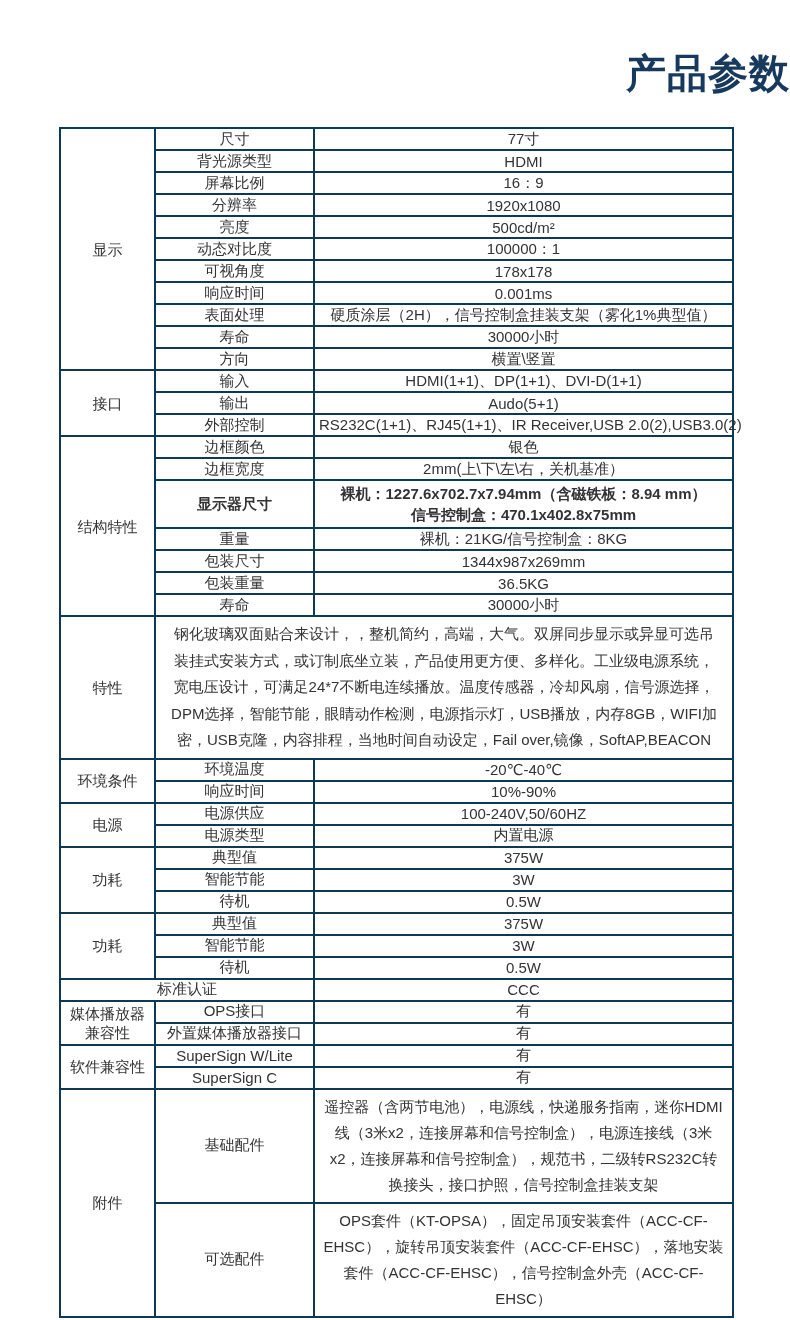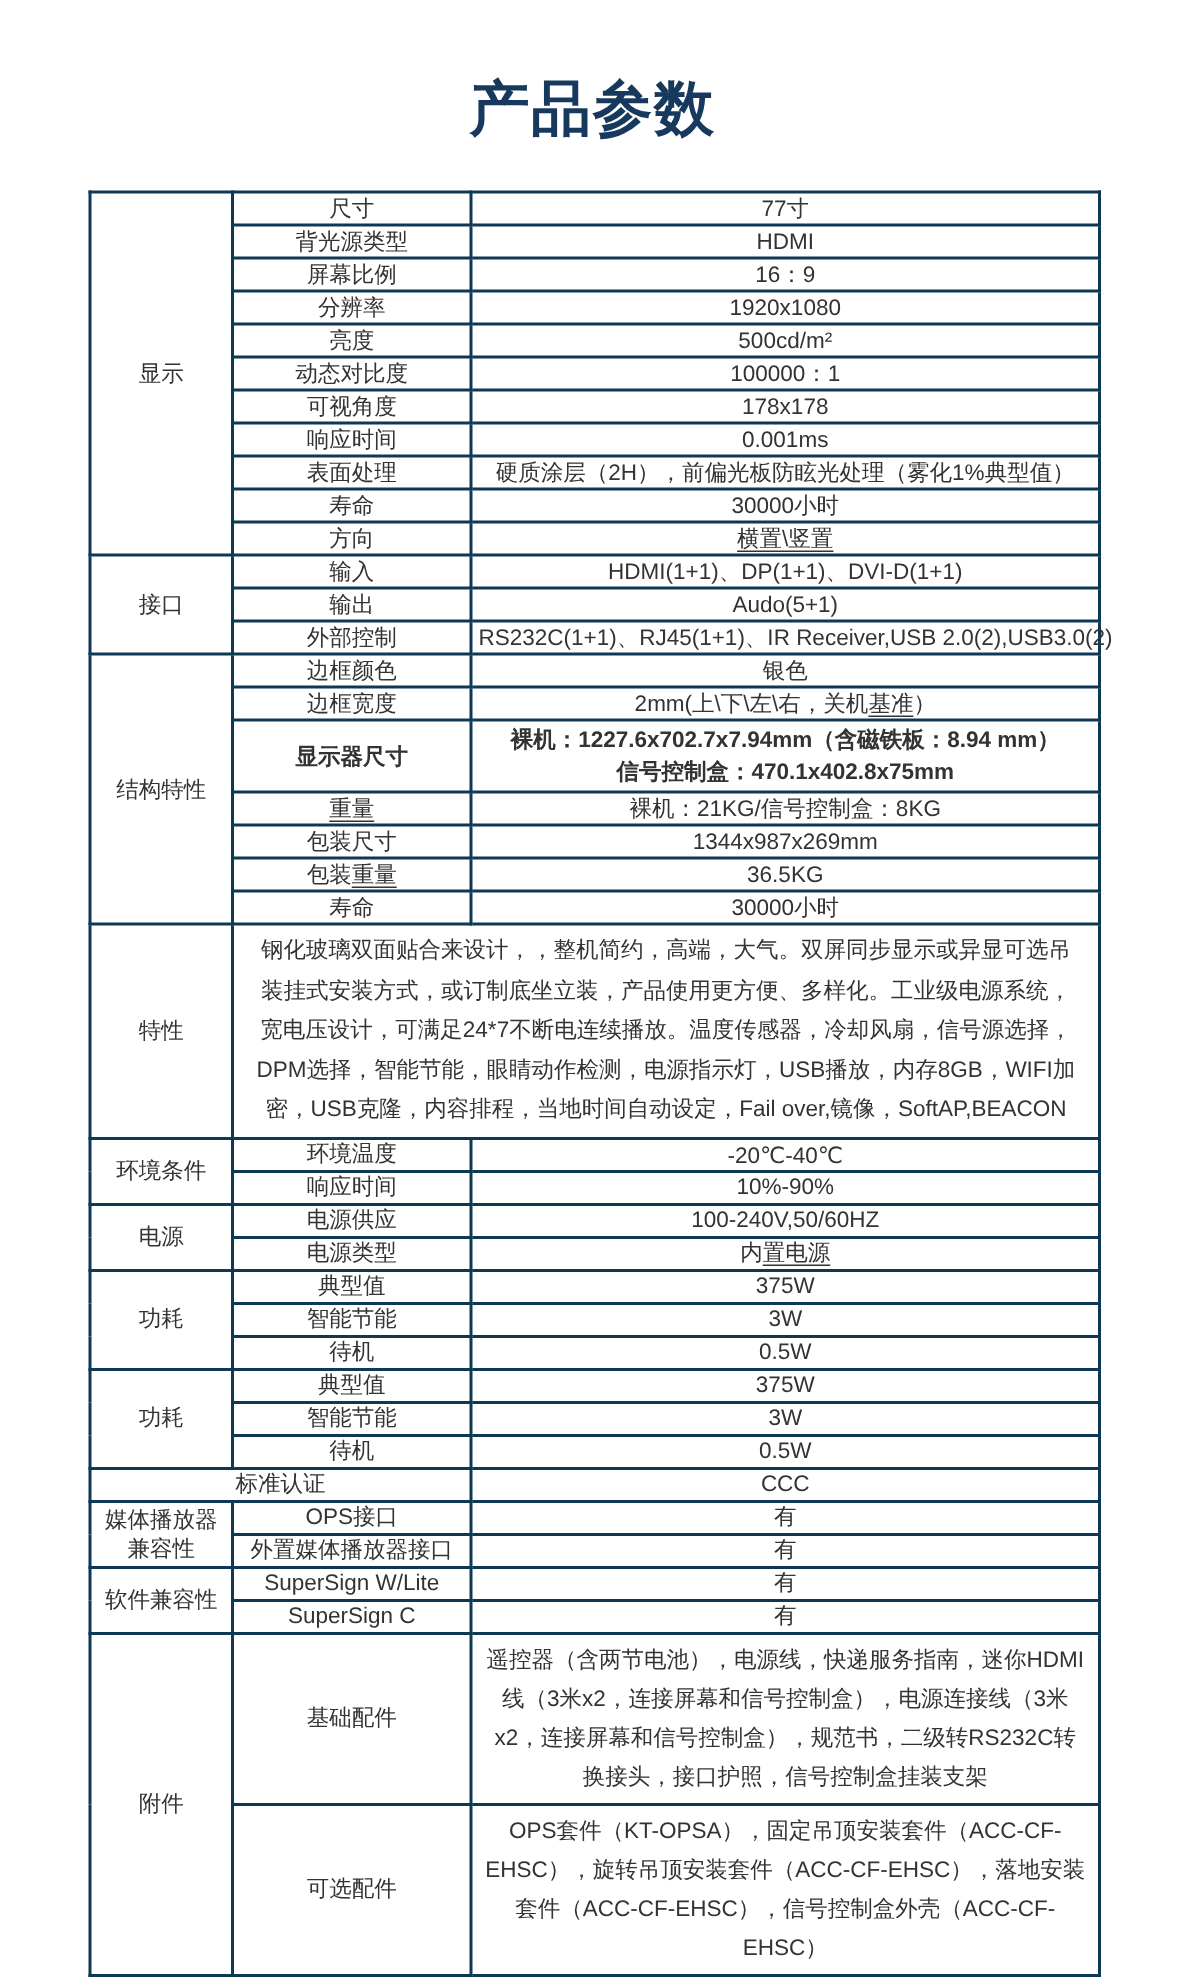--- a/index.html
+++ b/index.html
@@ -13,21 +13,21 @@
     width:790px;height:1320px;
     background:#ffffff;
     font-family:"Liberation Sans","DejaVu Sans",sans-serif;
     color:var(--text-color);
     position:relative;
     overflow:hidden;
   }
   .page-title{
     position:absolute;
     top:50px;left:0;width:790px;
-    text-align:center;
+    text-align:right;
     font-size:40px;
     font-weight:700;
     line-height:46px;
     color:var(--title-color);
     letter-spacing:1px;
   }
   table.spec-table{
     position:absolute;
     left:59px;top:127px;
     width:673px;
@@ -60,21 +60,20 @@
   }
   td.value-cell.feature{
     line-height:26.5px;
     padding:4px 13px;
   }
   td.value-cell.para{
     line-height:26px;
     padding:4px 8px;
   }
   .u{
-    text-decoration:underline;
     text-underline-offset:3px;
     text-decoration-thickness:1px;
   }
 </style>
 </head>
 <body>
 
 <div class="page-title">产品参数</div>
 
 <table class="spec-table">
@@ -112,21 +111,21 @@
       <tr>
         <td class="param-cell">可视角度</td>
         <td class="value-cell">178x178</td>
       </tr>
       <tr>
         <td class="param-cell">响应时间</td>
         <td class="value-cell">0.001ms</td>
       </tr>
       <tr>
         <td class="param-cell">表面处理</td>
-        <td class="value-cell">硬质涂层（2H），前偏光板防眩光处理（雾化1%典型值）</td>
+        <td class="value-cell">硬质涂层（2H），信号控制盒挂装支架（雾化1%典型值）</td>
       </tr>
       <tr>
         <td class="param-cell">寿命</td>
         <td class="value-cell">30000小时</td>
       </tr>
       <tr>
         <td class="param-cell">方向</td>
         <td class="value-cell"><span class="u">横置\竖置</span></td>
       </tr>
       <tr>

